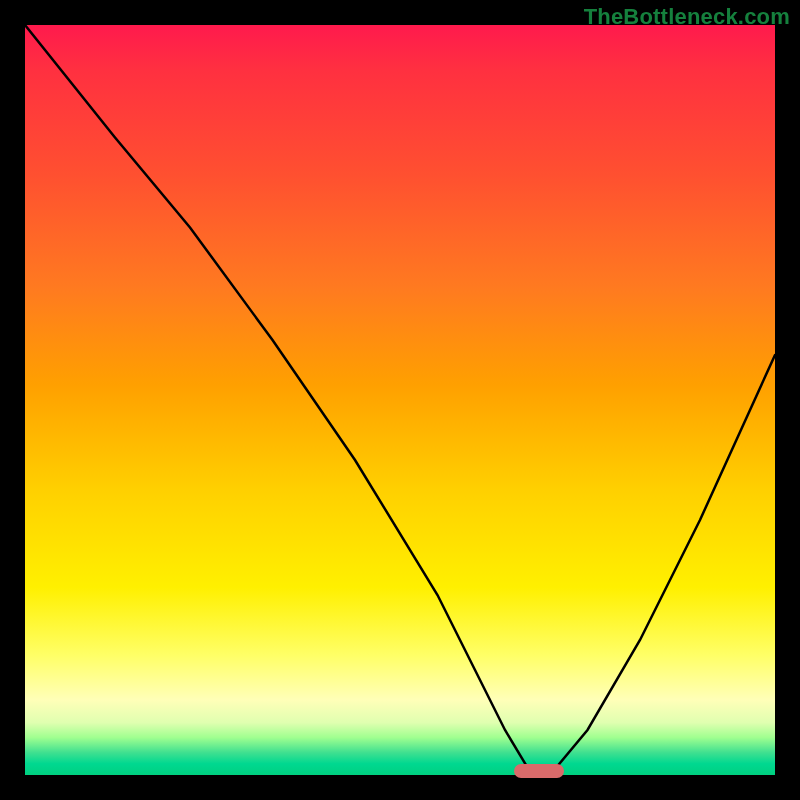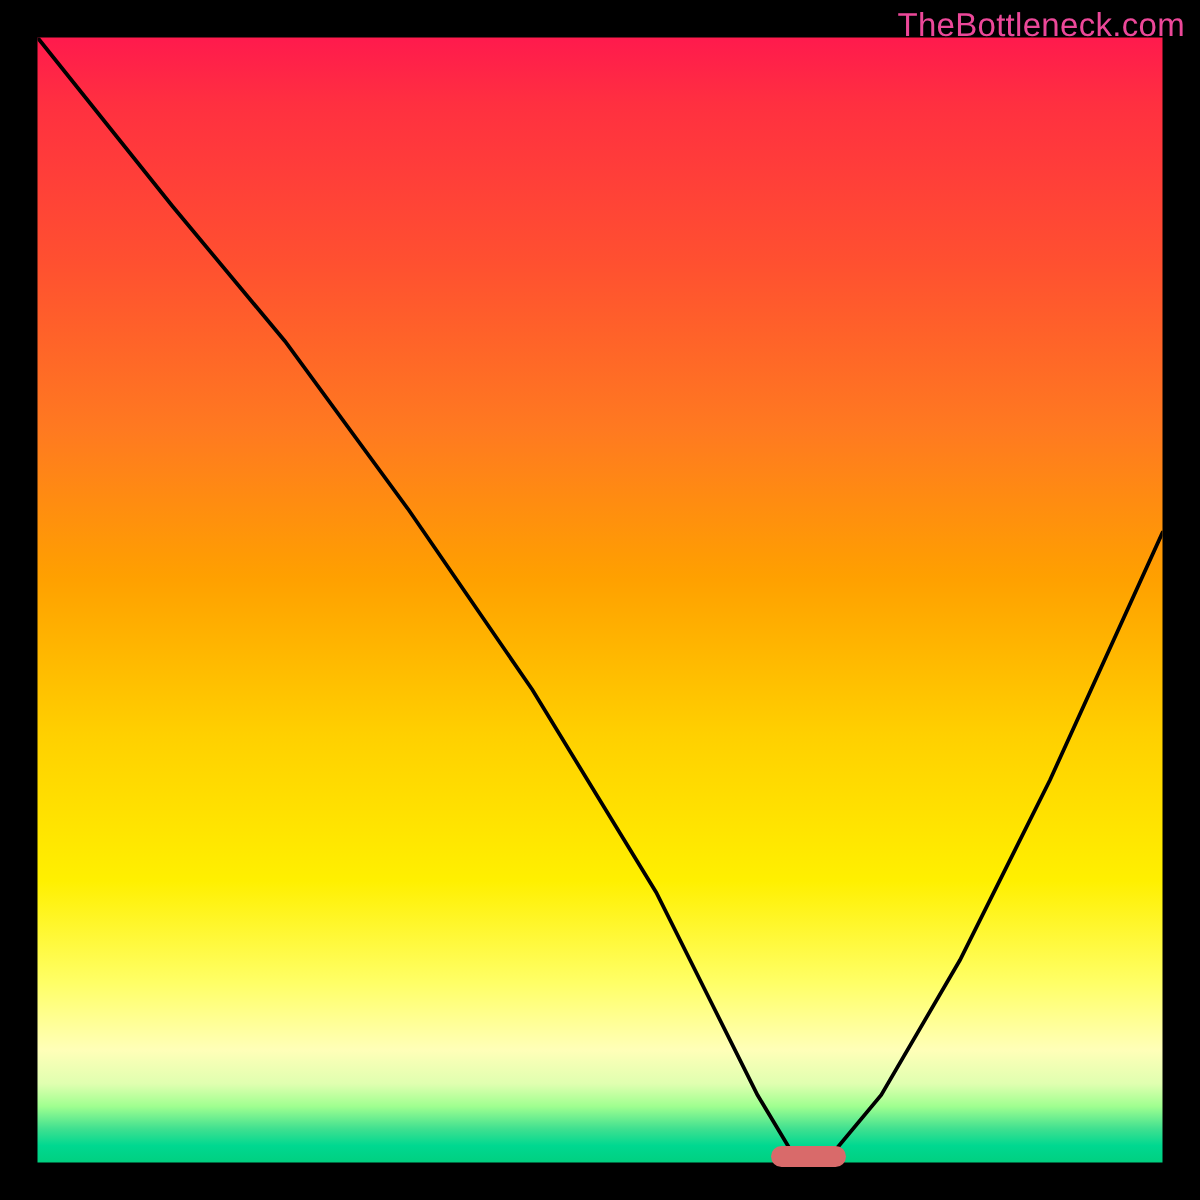--- a/index.html
+++ b/index.html
@@ -55,23 +55,23 @@
     width: 50px;
     height: 14px;
     background: #d96a6a;
     border-radius: 7px;
     transform: translate(-50%, -50%);
   }
   .watermark {
     position: absolute;
     top: 4px;
     right: 10px;
-    color: #ec4899;
+    color: #15803d;
     font-size: 22px;
-    font-weight: 400;
+    font-weight: 700;
     letter-spacing: 0.2px;
   }
 </style>
 </head>
 <body>
 
 <div class="watermark">TheBottleneck.com</div>
 
 <div class="frame">
 

